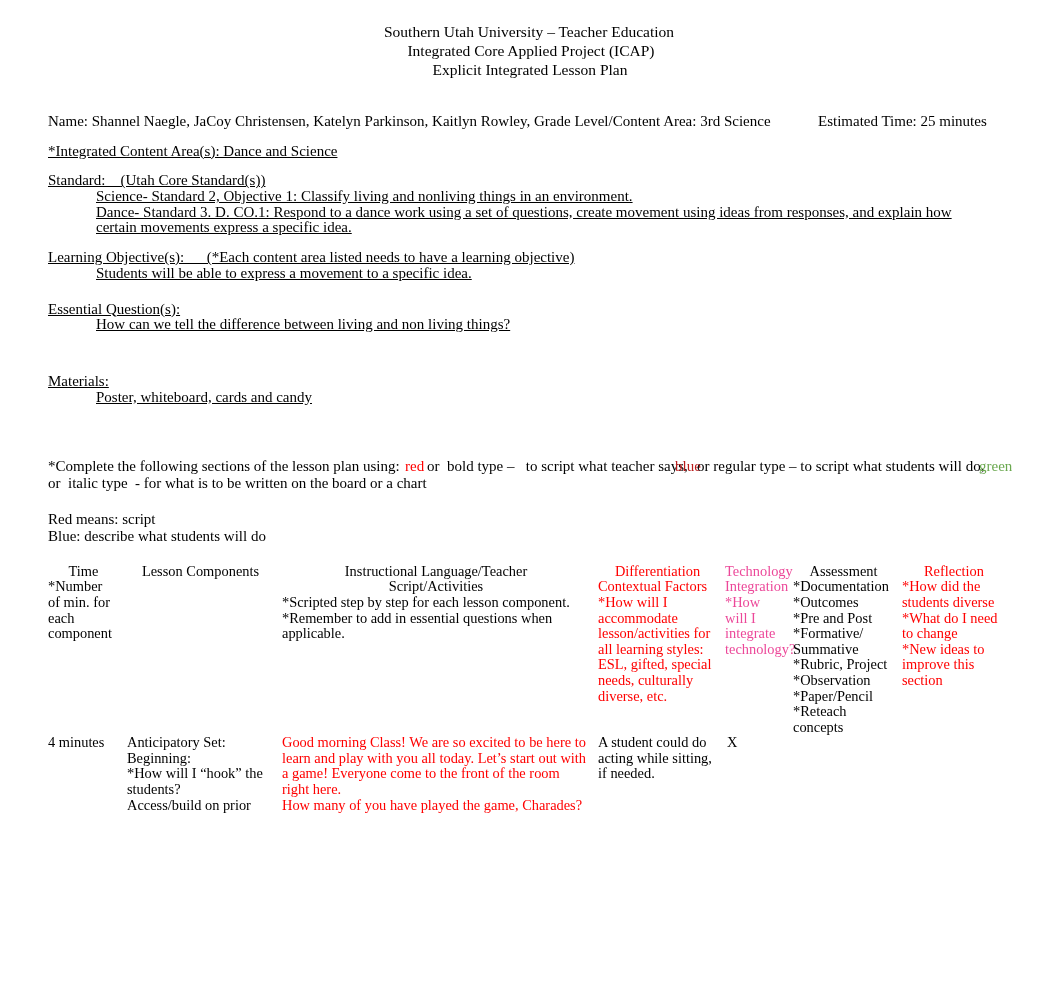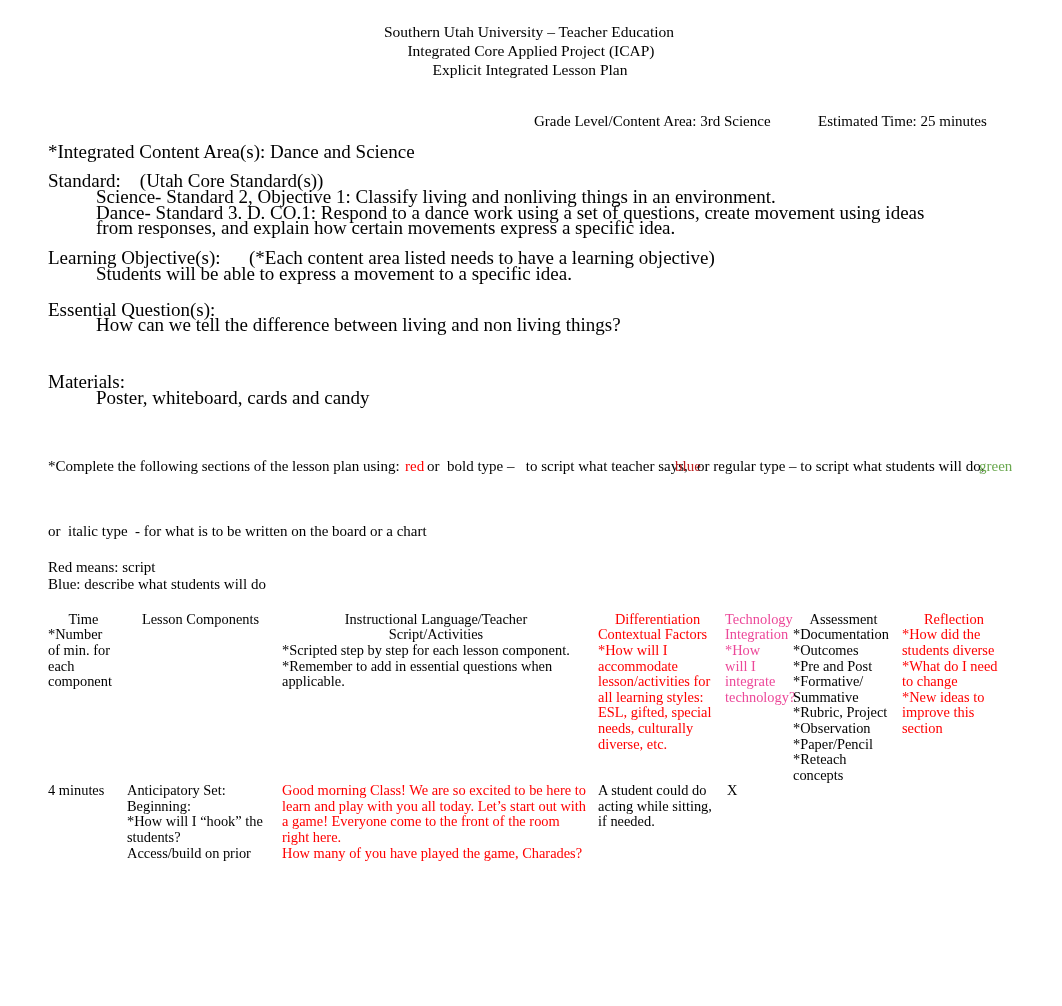--- a/index.html
+++ b/index.html
@@ -36,22 +36,23 @@
   .title-line {
     display: block;
     white-space: pre;
   }
   .title-line.l1 { padding-right: 4px; }
   .title-line.l2 { padding-right: 0px; }
   .title-line.l3 { padding-right: 2px; }
 
   
   .sect {
-    font-size: 19px;
+    font-size: 15px;
     line-height: 15.7px;
+    text-decoration: underline;
   }
   .row-line {
     white-space: pre;
   }
   .indent {
     display: block;
     padding-left: 48px;
   }
   .gap-xs { height: 8px; }
   .gap-s  { height: 14px; }
@@ -81,21 +82,21 @@
     line-height: 16px;
   }
   .ci-l1 { position: relative; height: 17px; }
   .ci-l1 span { position: absolute; top: 0; white-space: pre; }
   .ci-a { left: 0px; }
   .ci-red { left: 357px; color: #ff0000; }
   .ci-b { left: 379px; }
   .ci-blue { left: 627px; color: #b91c1c; }
   .ci-c { left: 649px; }
   .ci-green { left: 931px; color: #6aa84f; }
-  .ci-l2 { white-space: pre; margin-top: 48px; }
+  .ci-l2 { white-space: pre; }
 
   .meaning {
     font-size: 15px;
     line-height: 16.2px;
   }
   .meaning div { white-space: pre; }
 
   
   table.lesson {
     border-collapse: collapse;
@@ -139,20 +140,21 @@
 
     <div class="title-block">
       <span class="title-line l1">Southern Utah University – Teacher Education</span>
       <span class="title-line l2">Integrated Core Applied Project (ICAP)</span>
       <span class="title-line l3">Explicit Integrated Lesson Plan</span>
     </div>
 
     <div class="gap-l"></div>
 
     <div class="namerow">
+      <span class="nm">Name: Shannel Naegle, JaCoy Christensen, Katelyn Parkinson, Kaitlyn Rowley,</span>
       <span class="gl">Grade Level/Content Area: 3rd Science</span>
       <span class="et">Estimated Time: 25 minutes</span>
     </div>
 
     <div class="gap-s"></div>
 
     <div class="sect">
       <span class="row-line">*Integrated Content Area(s): Dance and Science</span>
     </div>
 

